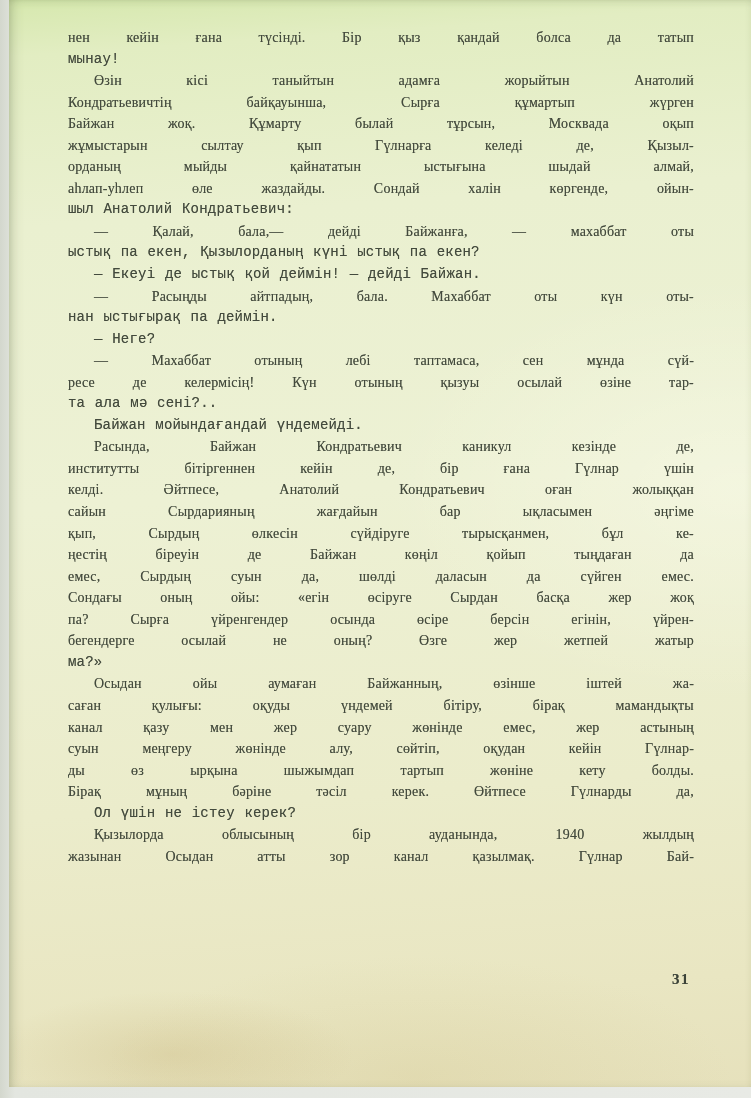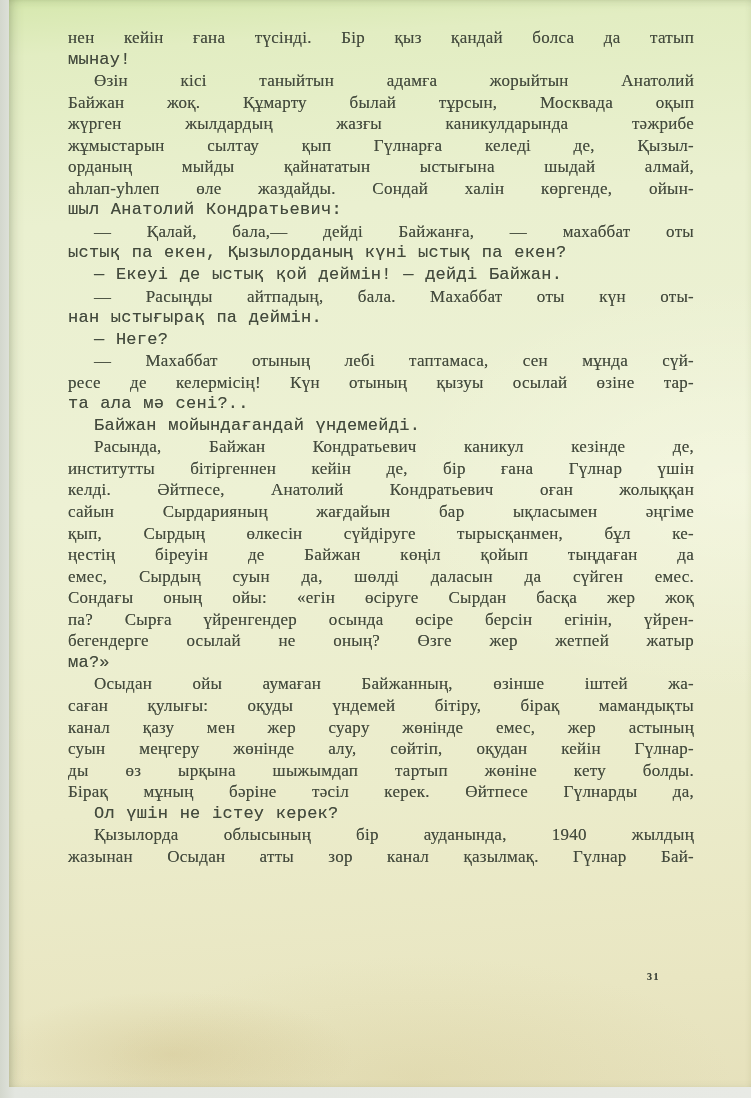--- a/index.html
+++ b/index.html
@@ -28,55 +28,55 @@
         #ebeccb 72%, #e9e6c2 90%, #e6e1bc 100%);
     box-shadow:
       inset 8px 0 14px -8px rgba(85, 95, 65, 0.45),
       inset 0 5px 12px -8px rgba(85, 110, 55, 0.30),
       inset -4px 0 10px -8px rgba(120, 120, 90, 0.25);
   }
   .text-block {
     position: absolute;
     left: 59px; top: 27px;
     width: 626px;
-    font-size: 17px;
+    font-size: 14px;
     line-height: 21.55px;
     color: #434a3d;
     letter-spacing: 0.015em;
     word-spacing: 1px;
     text-shadow: 0 0 0.4px rgba(60, 66, 52, 0.55);
   }
   .line {
     text-align: justify;
     text-align-last: justify;
   }
   .line.left { text-align-last: left; font-family: Liberation Mono, monospace; }
   .line.ind { text-indent: 26px; }
   .pagenum {
     position: absolute;
-    top: 971px; right: 91px;
-    font-size: 10px;
+    top: 971px; right: 61px;
+    font-size: 15px;
     font-weight: bold;
     letter-spacing: 1.5px;
     color: #3c4339;
     text-shadow: 0 0 0.4px rgba(60, 66, 52, 0.6);
   }
 </style>
 </head>
 <body>
 
 <div class="scan-bg"></div>
 
 <div class="page">
   <div class="text-block">
       <div class="line">нен кейін ғана түсінді. Бір қыз қандай болса да татып</div>
       <div class="line left">мынау!</div>
       <div class="line ind">Өзін кісі таныйтын адамға жорыйтын Анатолий</div>
+      <div class="line">Кондратьевичтің байқауынша, Сырға құмартып жүрген</div>
       <div class="line">Байжан жоқ. Құмарту былай тұрсын, Москвада оқып</div>
-      <div class="line">жүрген жылдардың жазғы каникулдарында тәжрибе</div>
       <div class="line">жұмыстарын сылтау қып Гүлнарға келеді де, Қызыл-</div>
       <div class="line">орданың мыйды қайнататын ыстығына шыдай алмай,</div>
       <div class="line">аһлап-уһлеп өле жаздайды. Сондай халін көргенде, ойын-</div>
       <div class="line left">шыл Анатолий Кондратьевич:</div>
       <div class="line ind">— Қалай, бала,— дейді Байжанға, — махаббат оты</div>
       <div class="line left">ыстық па екен, Қызылорданың күні ыстық па екен?</div>
       <div class="line ind left">— Екеуі де ыстық қой деймін! — дейді Байжан.</div>
       <div class="line ind">— Расыңды айтпадың, бала. Махаббат оты күн оты-</div>
       <div class="line left">нан ыстығырақ па деймін.</div>
       <div class="line ind left">— Неге?</div>

